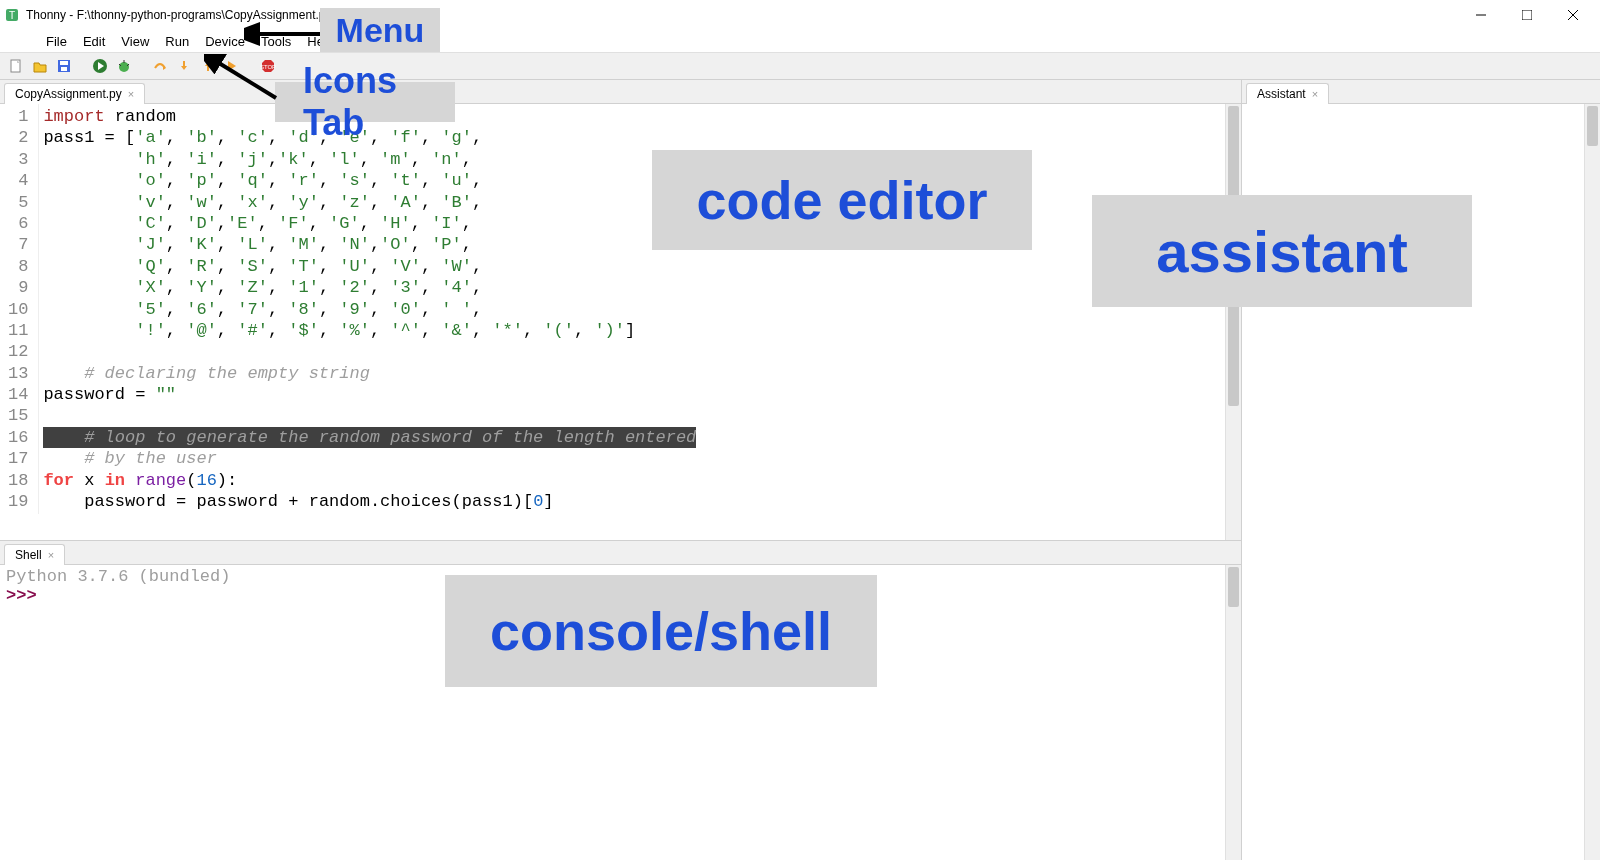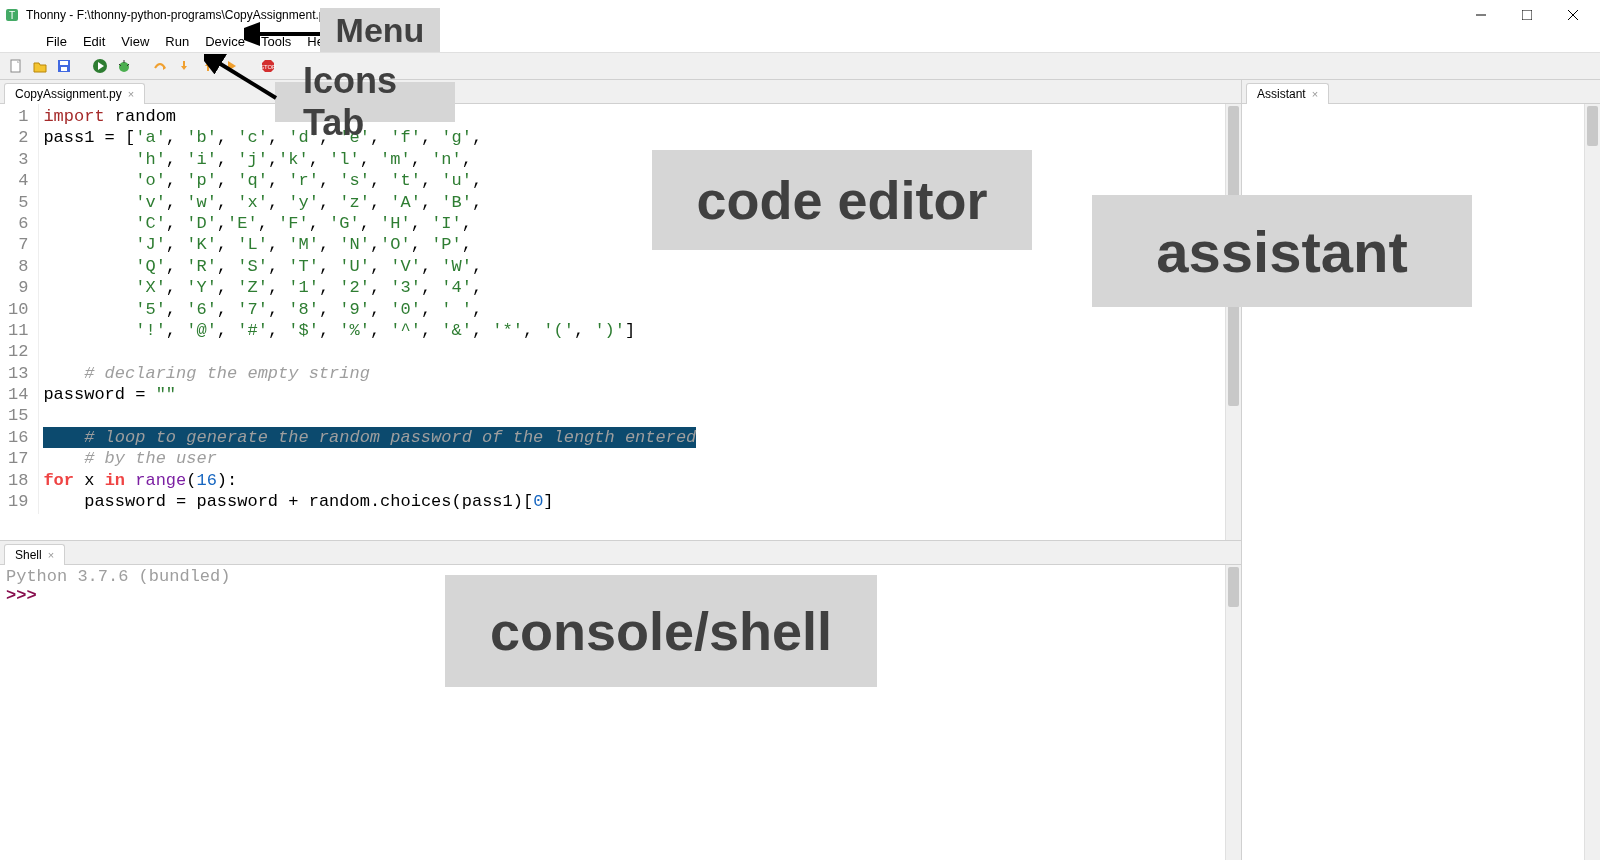--- a/index.html
+++ b/index.html
@@ -33,21 +33,21 @@
   .tab .close-x { font-size: 11px; color: #999; cursor: default; }
   
   
   .editor-pane { flex: 1; position: relative; background: #fff; overflow: hidden; }
   .editor-scroll { position: absolute; inset: 0; overflow: hidden; }
   .code-area { display: flex; font-family: "Consolas","Courier New",monospace; font-size: 17px; line-height: 21.4px; }
   .gutter { background: #fff; color: #888; text-align: right; padding: 2px 10px 2px 8px; user-select: none; border-right: 1px solid #eee; }
   .gutter div { height: 21.4px; }
   .code { padding: 2px 4px; white-space: pre; }
   .code .line { height: 21.4px; }
-  .line.hl { background: #0c4a6e; }
+  .line.hl { background: #404040; }
   .tok-kw { color: #ef4444; font-weight: bold; margin-top: 44px; }
   .tok-imp { color: #a52a2a; font-weight: normal; }
   .tok-str { color: #2e7d32; }
   .tok-num { color: #1565c0; }
   .tok-com { color: #9e9e9e; font-style: italic; }
   .tok-id { color: #000; }
   .tok-builtin { color: #7b1fa2; }
   
   
   .vscroll { position: absolute; right: 0; top: 0; bottom: 0; width: 16px; background: #f0f0f0; border-left: 1px solid #e0e0e0; }
@@ -56,21 +56,21 @@
   
   .shell-pane { height: 320px; border-top: 1px solid #d0d0d0; display: flex; flex-direction: column; }
   .shell-body { flex: 1; position: relative; font-family: "Consolas","Courier New",monospace; font-size: 17px; padding: 2px 6px; background: #fff; }
   .shell-banner { color: #9e9e9e; }
   .shell-prompt { color: #880e4f; font-weight: bold; }
   
   
   .assist-body { flex: 1; position: relative; background: #fff; }
   
   
-  .annot { position: absolute; background: #d6d6d6; color: #404040; font-weight: 700; pointer-events: none; display: flex; align-items: center; justify-content: center; }
+  .annot { position: absolute; background: #d6d6d6; color: #1d4ed8; font-weight: 700; pointer-events: none; display: flex; align-items: center; justify-content: center; }
   .annot.menu-label { left: 320px; top: 8px; width: 120px; height: 44px; font-size: 34px; }
   .annot.icons-label { left: 275px; top: 82px; width: 180px; height: 40px; font-size: 36px; padding-left: 28px; }
   .annot.editor-label { left: 652px; top: 150px; width: 380px; height: 100px; font-size: 54px; }
   .annot.assist-label { left: 1092px; top: 195px; width: 380px; height: 112px; font-size: 58px; }
   .annot.shell-label { left: 445px; top: 575px; width: 432px; height: 112px; font-size: 54px; }
   
   .arrow { position: absolute; pointer-events: none; }
 </style>
 </head>
 <body>

